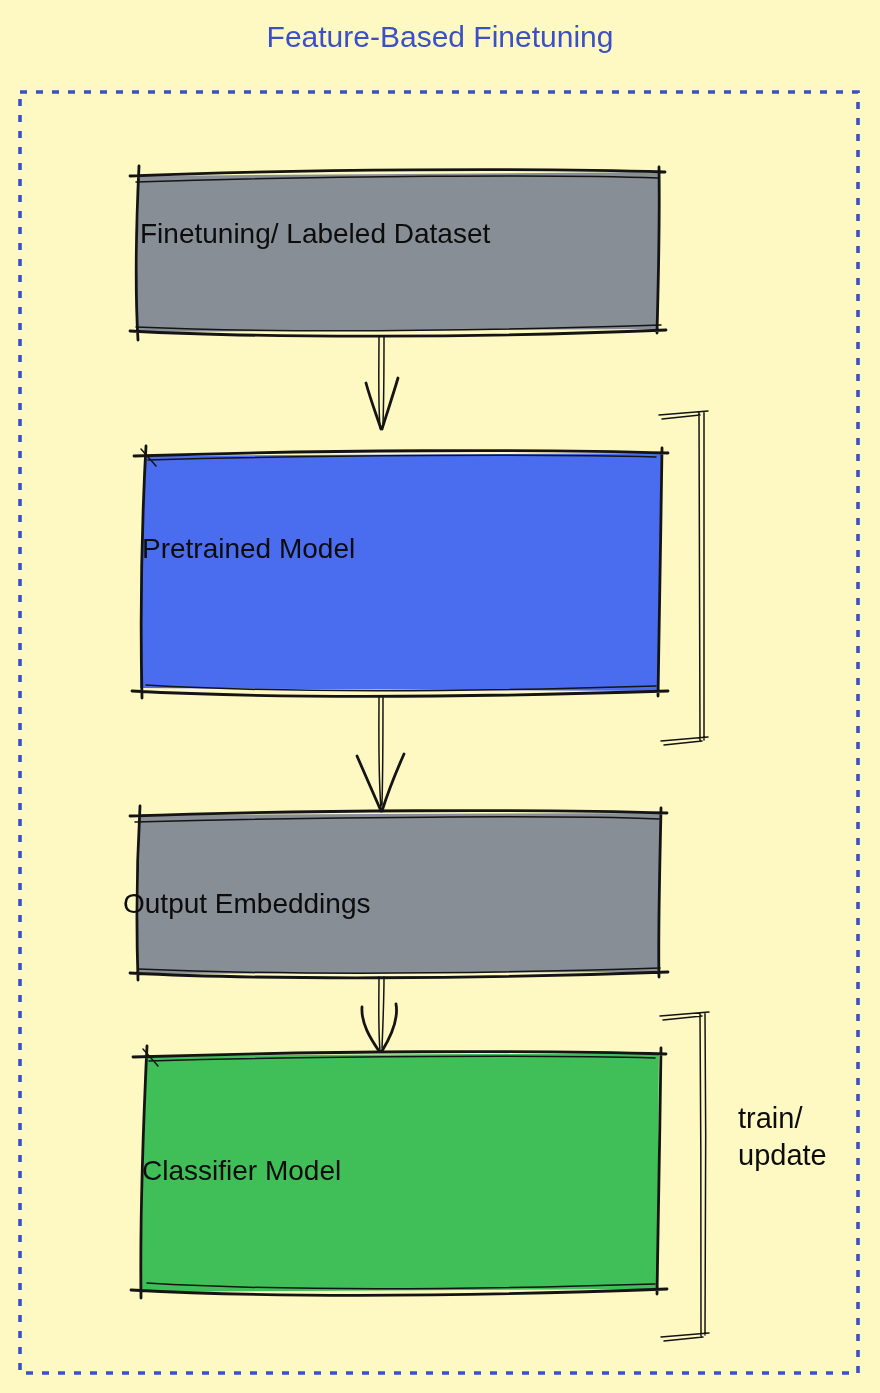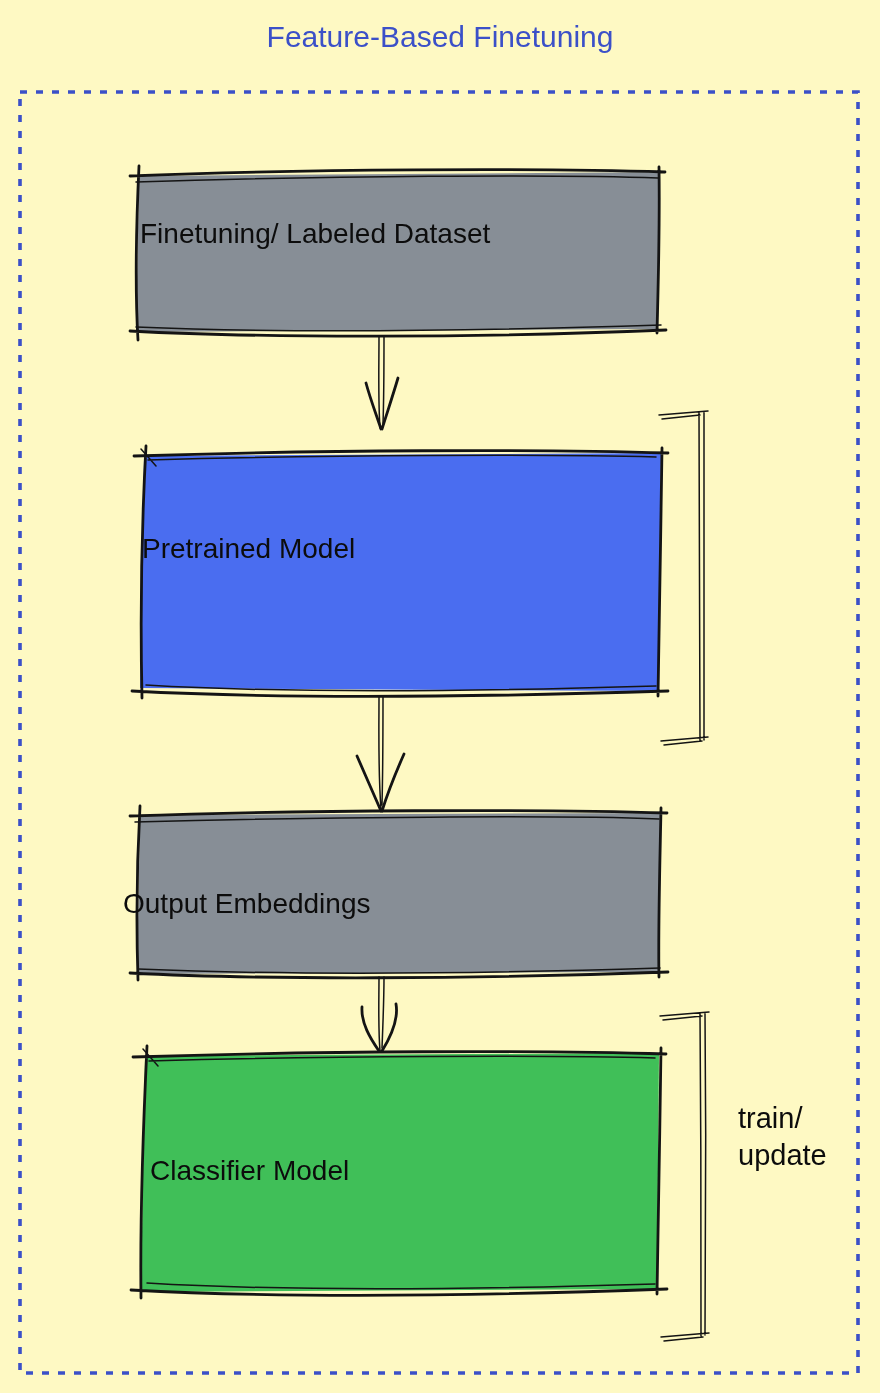--- a/index.html
+++ b/index.html
@@ -126,21 +126,21 @@
   </div>
 
   <div class="node-label" style="left:142px;top:454px;width:518px;height:190px;">
     <span>Pretrained Model</span>
   </div>
 
   <div class="node-label" style="left:123px;top:814px;width:520px;height:180px;">
     <span>Output Embeddings</span>
   </div>
 
-  <div class="node-label" style="left:150px;top:1054px;width:568px;height:234px;">
+  <div class="node-label" style="left:142px;top:1054px;width:568px;height:234px;">
     <span>Classifier Model</span>
   </div>
 
 
   <div class="annotation" style="left:738px;top:1100px;">train/
 update</div>
 
 </div>
 
 </body></html>

